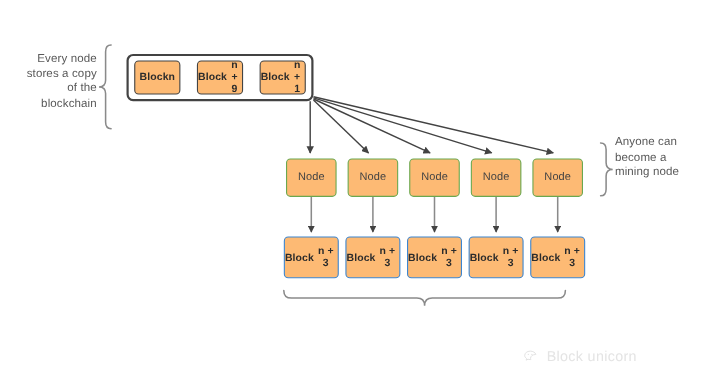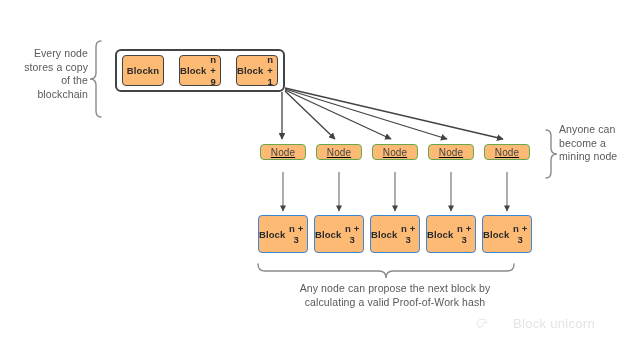--- a/index.html
+++ b/index.html
@@ -56,35 +56,35 @@
   
   .chain-block{
     border:1.7px solid #434343;
     border-radius:4px;
     width:42px;height:31px;
   }
   
   .node-box{
     border:1.5px solid #6aa84f;
     border-radius:4px;
-    width:46px;height:16px;text-decoration:underline;
+    width:46px;height:35px;
   }
   .node-box .l1{ font-weight:normal; font-size:10px; color:#434343;}
   
   .prop-block{
     border:1.7px solid #3c85d0;
     border-radius:4px;
     width:50px;height:38px;
   }
 
   
   #watermark{
     position:absolute;
     left:476px; top:316px;
-    display:flex; align-items:flex-end; gap:21px;
+    display:flex; align-items:flex-end; gap:5px;
     color:#e2e2e2;
     font-size:13px;
     letter-spacing:.3px;
     user-select:none;
   }
   #watermark .wm-text{color:#e4e4e4;}
 </style>
 </head>
 <body>
 
@@ -182,22 +182,20 @@
   </div>
   <div class="box prop-block" style="left:426px;top:215px;">
     <span class="l1">Block</span>
     <span class="l2">n + 3</span>
   </div>
   <div class="box prop-block" style="left:482px;top:215px;">
     <span class="l1">Block</span>
     <span class="l2">n + 3</span>
   </div>
 
-  <div class="anno" id="anno-bottom">Any node can propose the next block by
-calculating a valid Proof-of-Work hash</div>
 
   <div id="watermark">
     <svg width="16" height="13" viewBox="0 0 16 13">
       <path d="M6 1.2C3.2 1.2 1 3 1 5.1c0 1.2.7 2.2 1.8 2.9l-.5 1.4 1.7-.8c.6.2 1.3.3 2 .3.2 0 .4 0 .6 0C6.4 8.5 6.3 8.1 6.3 7.7c0-1.9 1.9-3.4 4.3-3.4.2 0 .4 0 .6 0C10.8 2.6 8.6 1.2 6 1.2z" fill="none" stroke="#e2e2e2" stroke-width="0.9"></path>
       <circle cx="4.3" cy="4.2" r="0.55" fill="#e2e2e2"></circle>
       <circle cx="7.5" cy="4.2" r="0.55" fill="#e2e2e2"></circle>
     </svg>
     <span class="wm-text">Block unicorn</span>
   </div>
 

